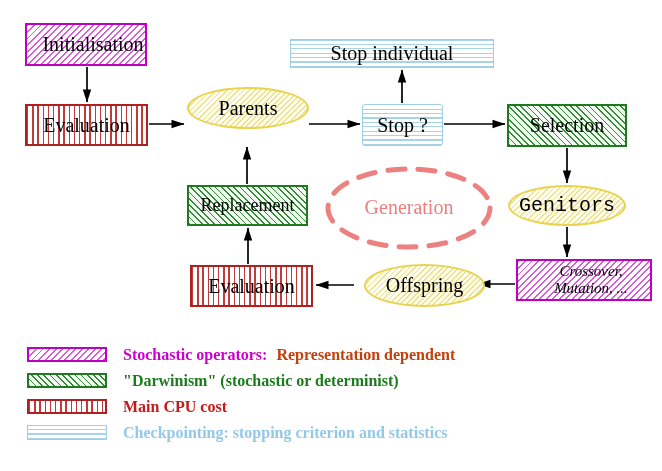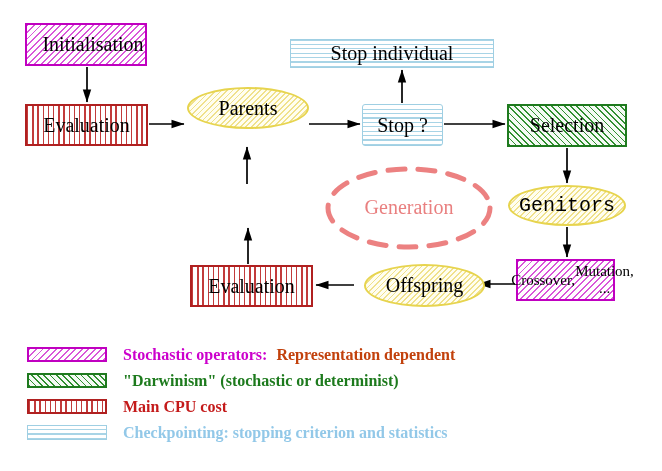--- a/index.html
+++ b/index.html
@@ -95,30 +95,33 @@
   </div>
 
   <div class="node stripe-cyan rounded" style="left:362px;top:104px;width:81px;height:42px;">
     <span>Stop ?</span>
   </div>
 
   <div class="node hatch-green" style="left:507px;top:104px;width:120px;height:43px;">
     <span>Selection</span>
   </div>
 
+  <div class="node hatch-green" style="left:187px;top:185px;width:121px;height:41px;font-size:18px;">
+    <span>Replacement</span>
+  </div>
 
   <div class="generation-label">
     <span>Generation</span>
   </div>
 
   <div class="node ellipse-yellow" style="left:508px;top:185px;width:118px;height:41px;font-family:Liberation Mono, monospace;">
     <span>Genitors</span>
   </div>
 
-  <div class="node hatch-magenta small-label" style="left:516px;top:259px;width:99px;height:42px;flex-direction:row;">
+  <div class="node hatch-magenta small-label" style="left:516px;top:259px;width:136px;height:42px;flex-direction:column;font-style:italic;">
     <span>Crossover,</span>
     <span>Mutation, ...</span>
   </div>
 
   <div class="node ellipse-yellow" style="left:364px;top:264px;width:121px;height:43px;">
     <span>Offspring</span>
   </div>
 
   <div class="node stripe-red" style="left:190px;top:265px;width:123px;height:42px;">
     <span>Evaluation</span>

